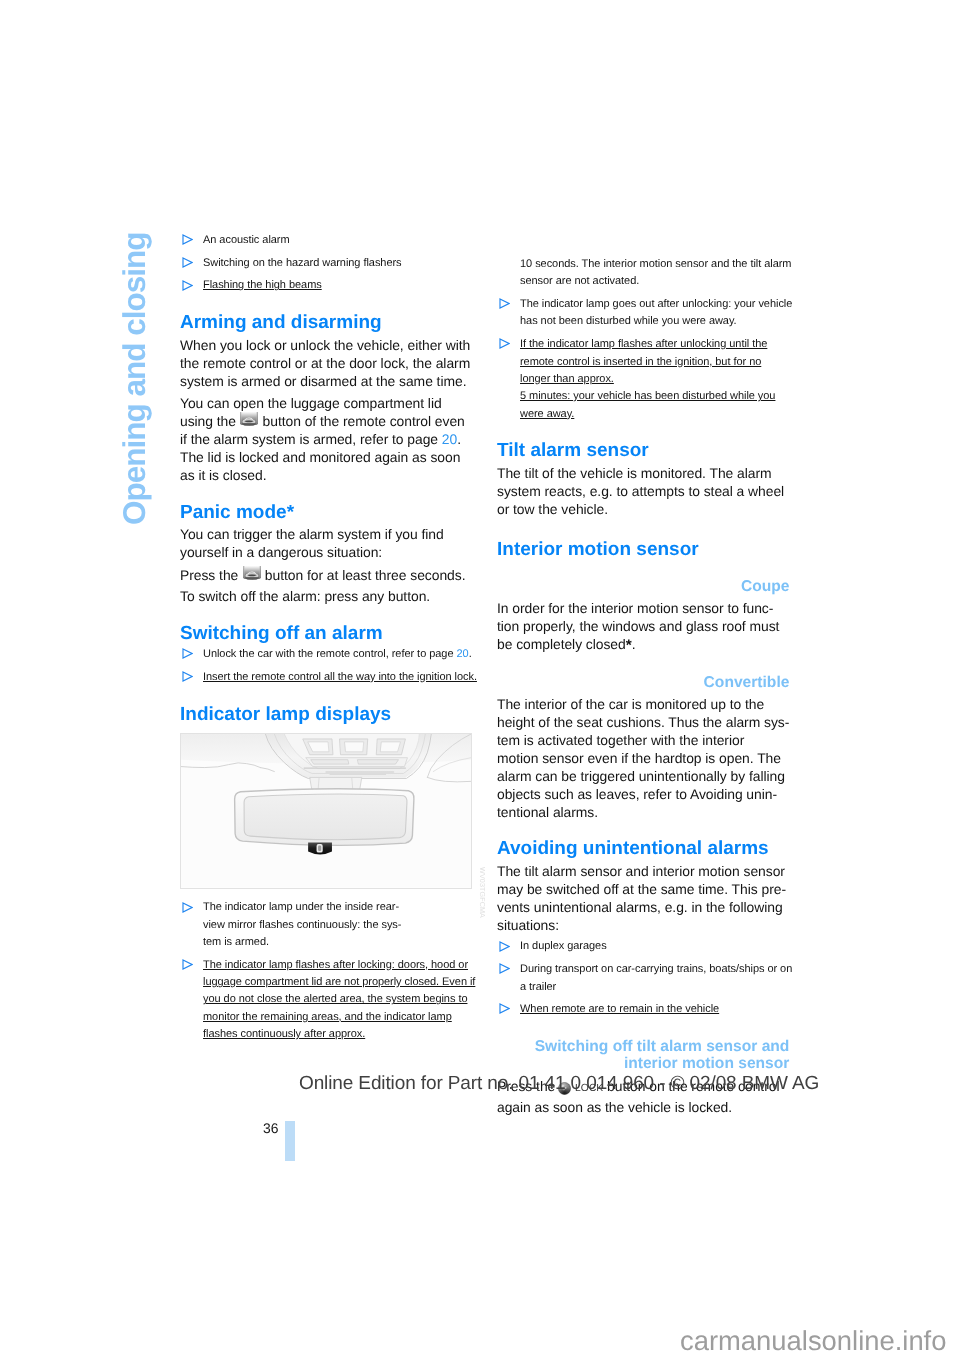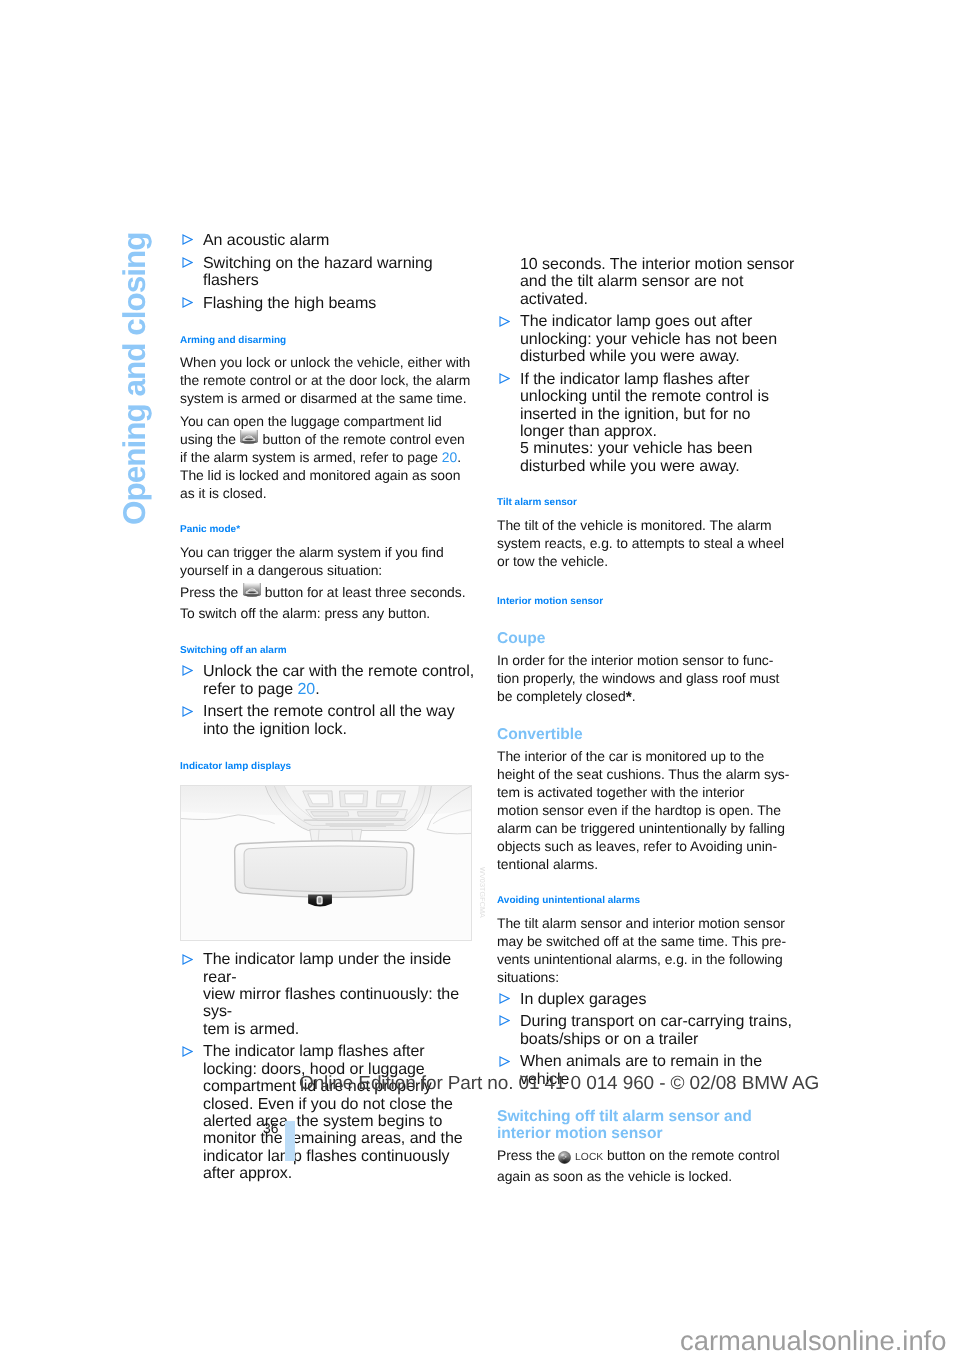--- a/index.html
+++ b/index.html
@@ -30,45 +30,46 @@
     line-height: 32px;
     will-change: transform;
   }
 
   
   .col { position: absolute; width: 292.4px; will-change: transform; }
   .col-left  { left: 180px; top: 231.5px; }
   .col-right { left: 497px; top: 231.5px; margin-top: 24px; }
 
   h2 {
-    font-size: 10px; font-weight: bold; color: #0584f7;
+    font-size: 19px; font-weight: bold; color: #0584f7;
     margin: 19.5px 0 4.0px 0; padding: 0; line-height: 17.35px;
     letter-spacing: 0px;
   }
   h3 {
     font-size: 15.6px; font-weight: bold; color: #7cc1f7;
     margin: 19.5px 0 4.0px 0; padding: 0; line-height: 17.35px;
     letter-spacing: 0px;
+    text-align: right;
   }
   p {
     font-size: 13.9px; color: #141414; margin: 0 0 4.8px 0; padding: 0;
     line-height: 18px; letter-spacing: -0.05px;
   }
   .h2-extra { margin-top: 23.1px; }
   .lnk { color: #2e96f0; }
   .star { font-weight: bold; font-size: 15.4px; position: relative; top: 0.6px; }
 
   ul { list-style: none; margin: 0 0 4.8px 0; padding: 0; width: 297.4px; }
   li {
     position: relative; padding-left: 23px;
-    font-size: 16px; color: #141414;
+    font-size: 11px; color: #141414;
     line-height: 17.35px; letter-spacing: -0.05px;
     margin-bottom: 5.4px;
   }
-  li:last-child { margin-bottom: 0; }
+  li:last-child { margin-bottom: 0; text-decoration: underline; }
   .tri {
     position: absolute; left: 2px; top: 2.2px;
     width: 11px; height: 11px;
   }
 
   .figimg { position:absolute; left:0; top:0; width:290px; height:153px; display:block; }
   .figure {
     width: 292px; height: 156px;
     border: 1px solid #e2e2e2;
     background: #fdfdfd;
@@ -303,21 +304,21 @@
     <p>The tilt alarm sensor and interior motion sensor may be switched off at the same time. This pre­vents unintentional alarms, e.g. in the following situations:</p>
     <ul>
       <li><svg class="tri" viewBox="0 0 11 11">
             <path d="M1 1 L10 5.5 L1 10 Z" fill="none" stroke="#2186f0" stroke-width="1.15" stroke-linejoin="miter"></path>
           </svg><span>In duplex garages</span></li>
       <li><svg class="tri" viewBox="0 0 11 11">
             <path d="M1 1 L10 5.5 L1 10 Z" fill="none" stroke="#2186f0" stroke-width="1.15" stroke-linejoin="miter"></path>
           </svg><span>During transport on car-carrying trains, boats/ships or on a trailer</span></li>
       <li><svg class="tri" viewBox="0 0 11 11">
             <path d="M1 1 L10 5.5 L1 10 Z" fill="none" stroke="#2186f0" stroke-width="1.15" stroke-linejoin="miter"></path>
-          </svg><span>When animals are to remain in the vehicle</span></li>
+          </svg><span>When remote are to remain in the vehicle</span></li>
     </ul>
     <h3>Switching off tilt alarm sensor and interior motion sensor</h3>
     <p>
       <span>Press the </span><span class="ico-lock"><svg viewBox="0 0 13 13">
             <defs>
               <radialGradient id="lg" cx="0.38" cy="0.3" r="0.85">
                 <stop offset="0" stop-color="#c9c9c9"></stop>
                 <stop offset="0.35" stop-color="#9a9a9a"></stop>
                 <stop offset="0.72" stop-color="#6a6a6a"></stop>
                 <stop offset="1" stop-color="#1e1e1e"></stop>

